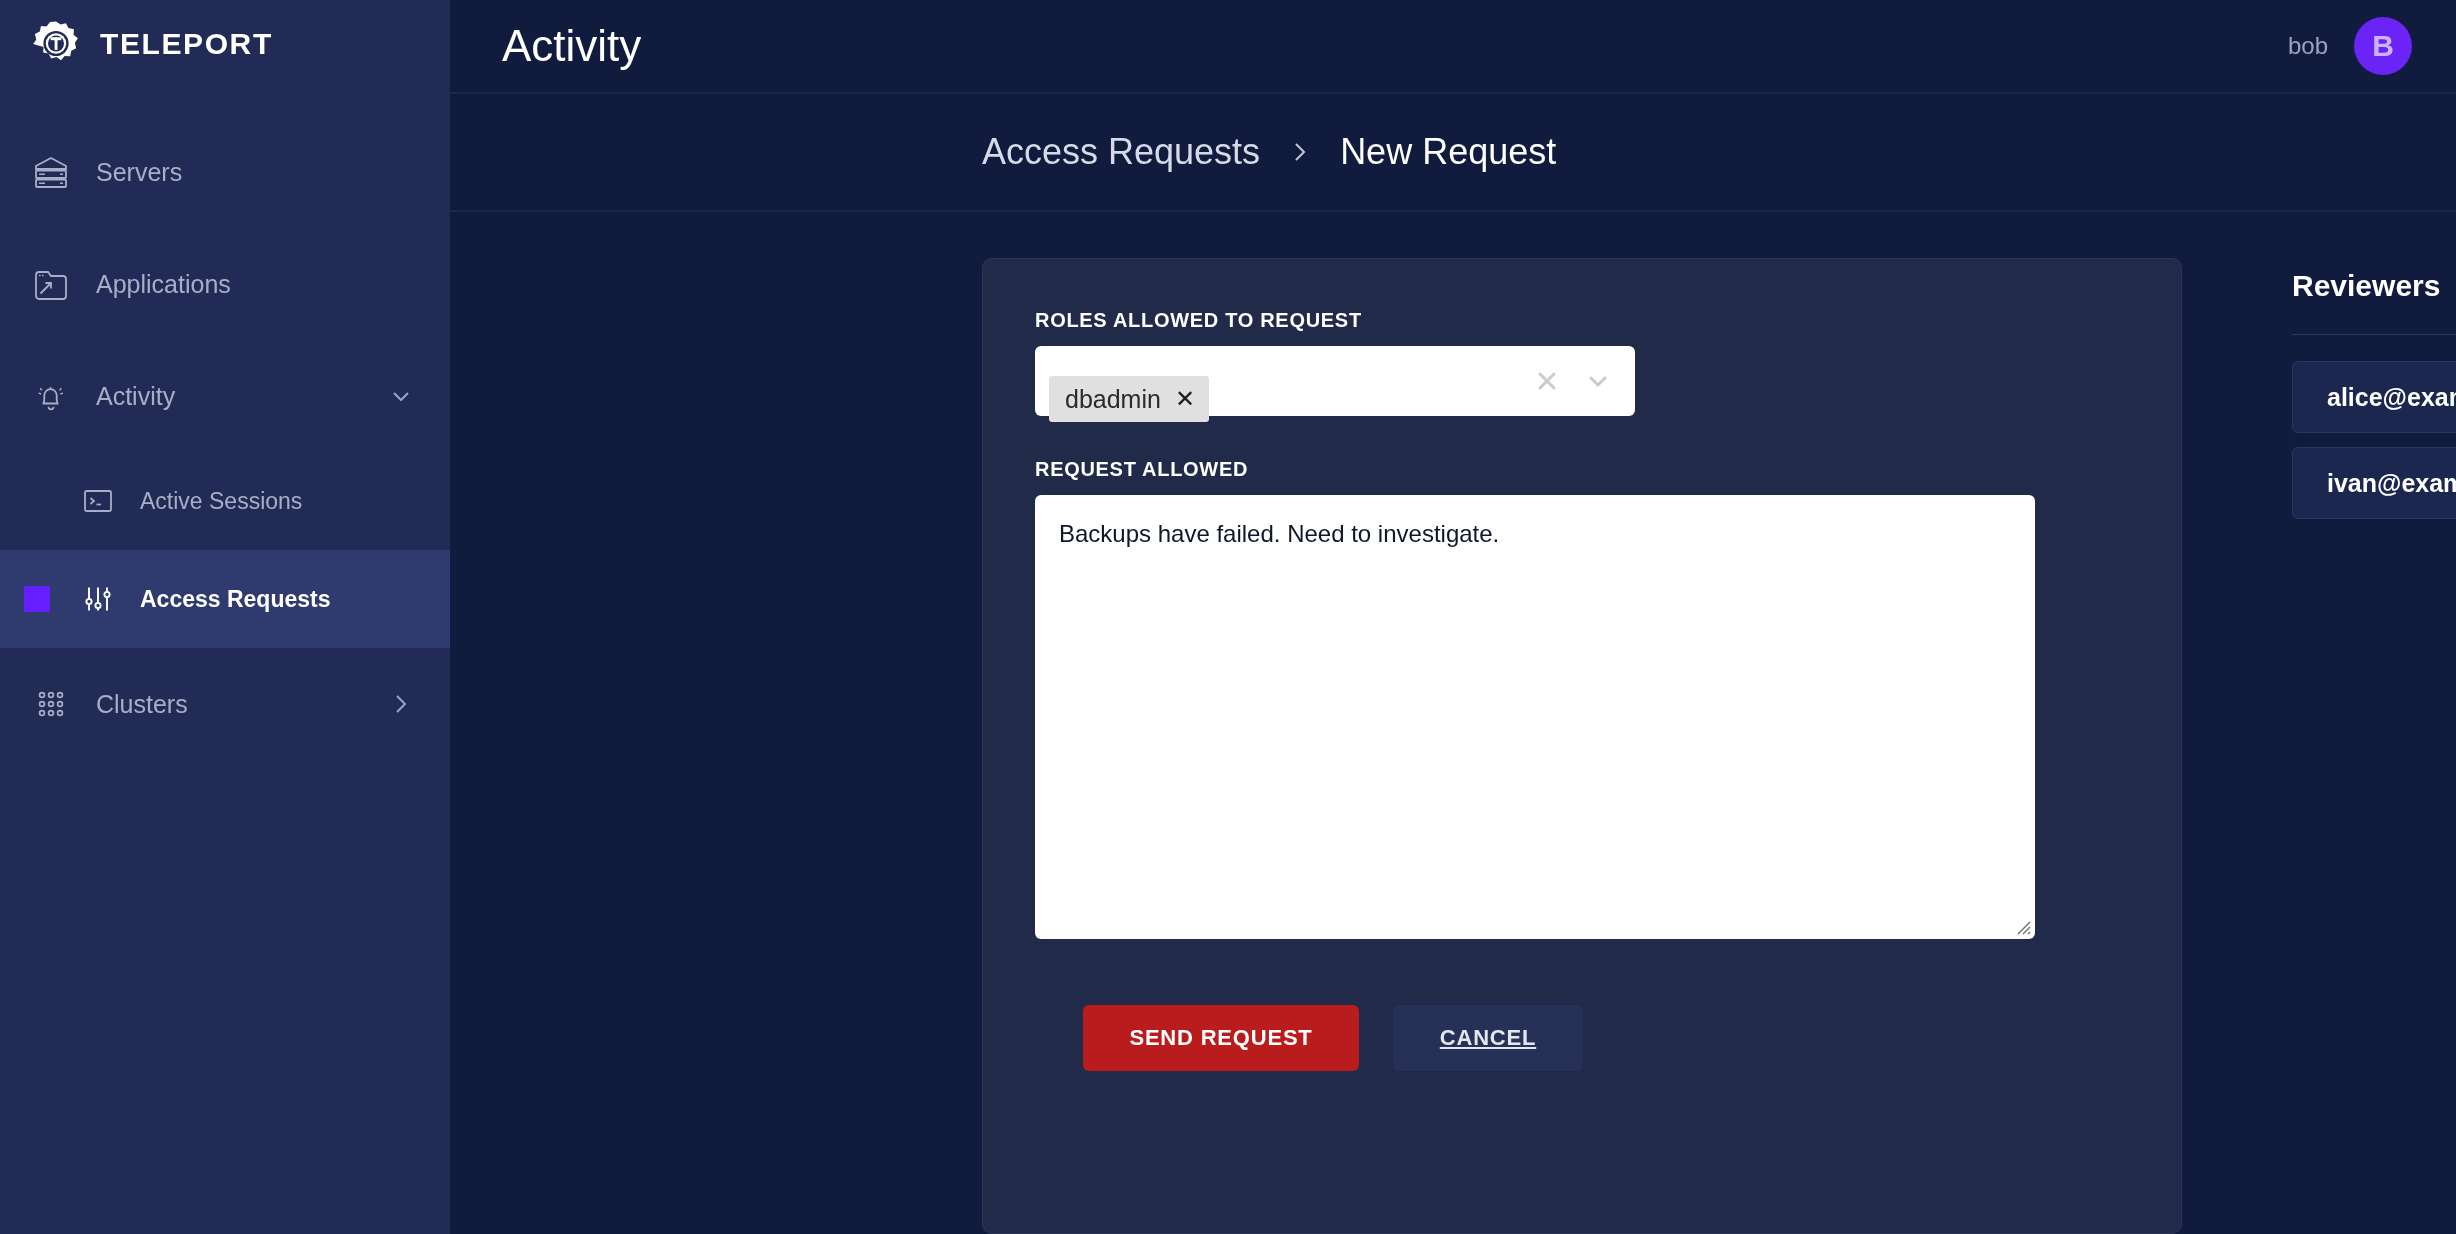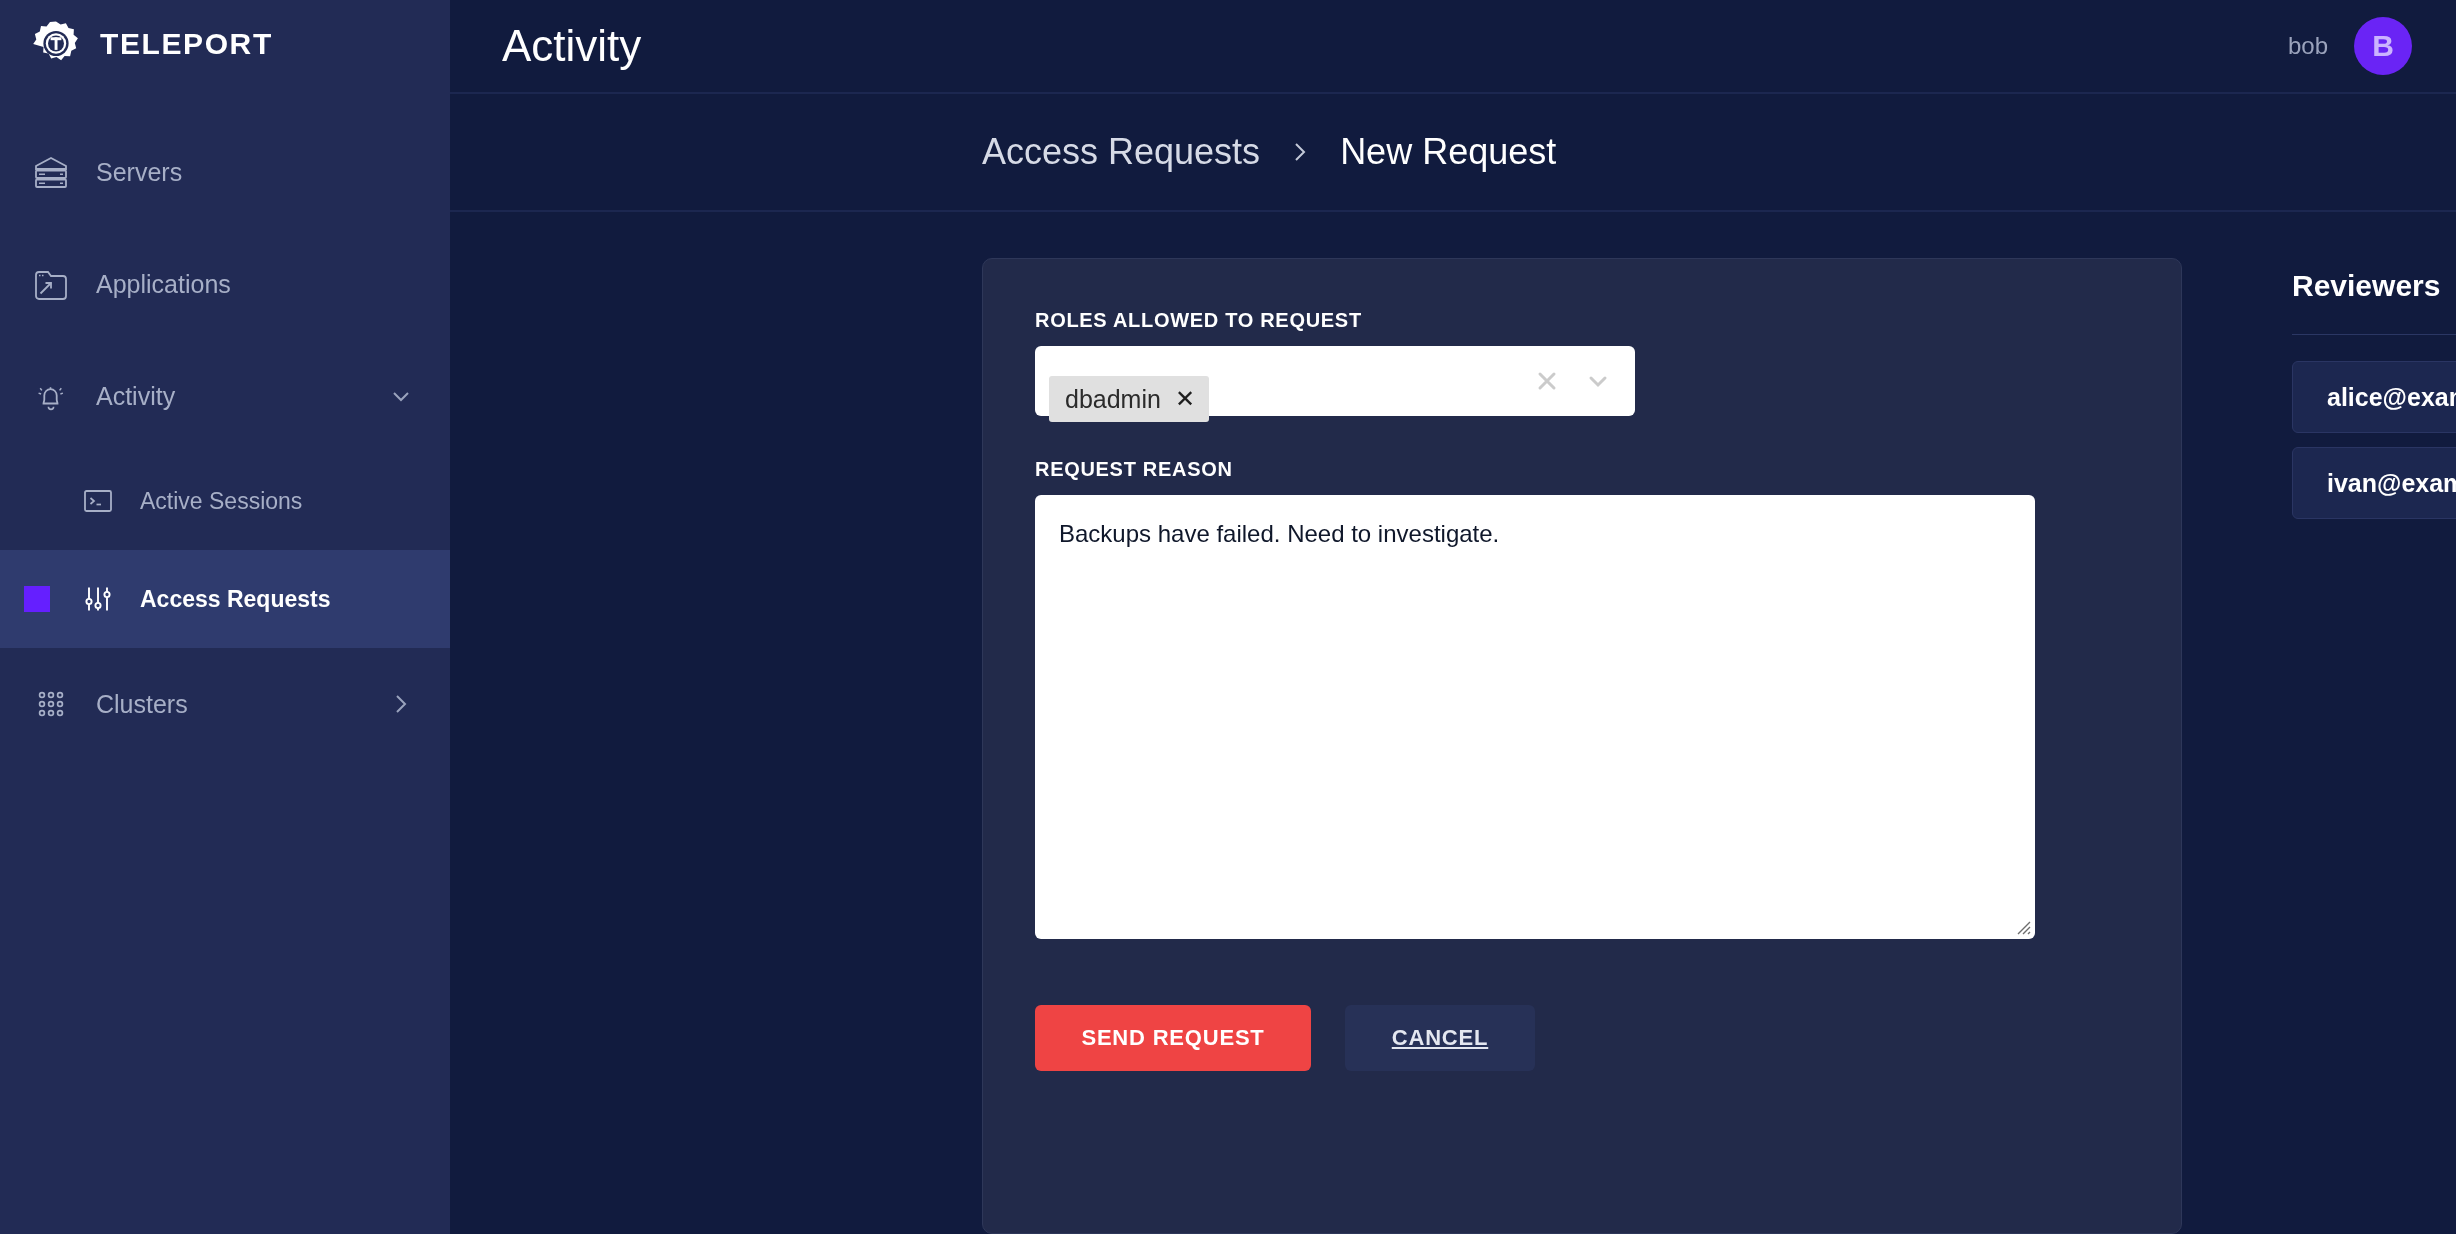--- a/index.html
+++ b/index.html
@@ -140,21 +140,21 @@
     width: 20px; height: 20px;
   }
 
   #card-actions { display: flex; gap: 34px; margin-top: 66px; padding-bottom: 78px; }
   .btn {
     height: 66px; border-radius: 6px; border: none;
     display: flex; align-items: center; justify-content: center;
     font-size: 22px; font-weight: 700; letter-spacing: 0.8px;
     cursor: pointer; font-family: "Liberation Sans", sans-serif;
   }
-  #send-request-button { background: #ef4444; color: #FFFFFF; padding: 0 40px; min-width: 276px; }
+  #send-request-button { background: #b91c1c; color: #FFFFFF; padding: 0 40px; min-width: 276px; margin-left: 48px; }
   #cancel-button { background: #273157; color: #E4E7F0; padding: 0 40px; min-width: 190px; text-decoration: underline; }
 
   
   #reviewers-panel { width: 530px; min-width: 530px; margin-left: 110px; padding-top: 2px; }
   .rev-head { display: flex; align-items: center; height: 52px; }
   #reviewers-title { color: #FFFFFF; font-size: 30px; font-weight: 700; }
   #rev-divider { height: 1px; background: #2B3764; margin: 22px 0 26px 0; }
   .reviewer-card {
     background: #1C2750; border: 1px solid #2A3563; border-radius: 6px;
     height: 72px; display: flex; align-items: center;
@@ -314,21 +314,21 @@
             </span>
             <span class="sel-icon">
               <svg width="30" height="30" viewBox="0 0 30 30" fill="none" stroke="#CBCBCB" stroke-width="3" stroke-linecap="round">
                 <path d="M8 12 L15 19 L22 12"></path>
               </svg>
             </span>
           </span>
         </div>
 
         <div id="reason-wrap">
-          <div class="field-label">REQUEST REASON</div>
+          <div class="field-label">REQUEST ALLOWED</div>
           <div id="reason-box">
             <span>Backups have failed. Need to investigate.</span>
             <svg id="resize-grip" viewBox="0 0 20 20">
               <path d="M18 6 L6 18 M18 11 L11 18 M18 16 L16 18" stroke="#6E6E6E" stroke-width="1.4"></path>
             </svg>
           </div>
         </div>
 
         <div id="card-actions">
           <button class="btn" id="send-request-button">SEND REQUEST</button>

